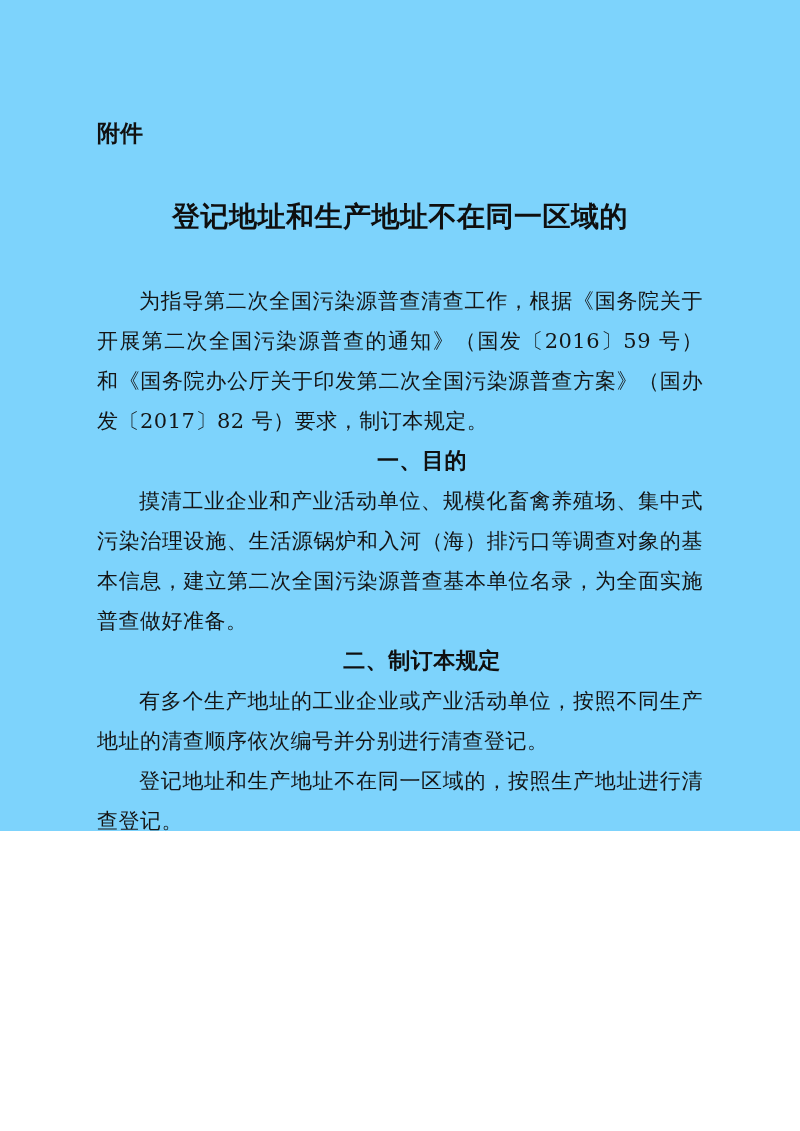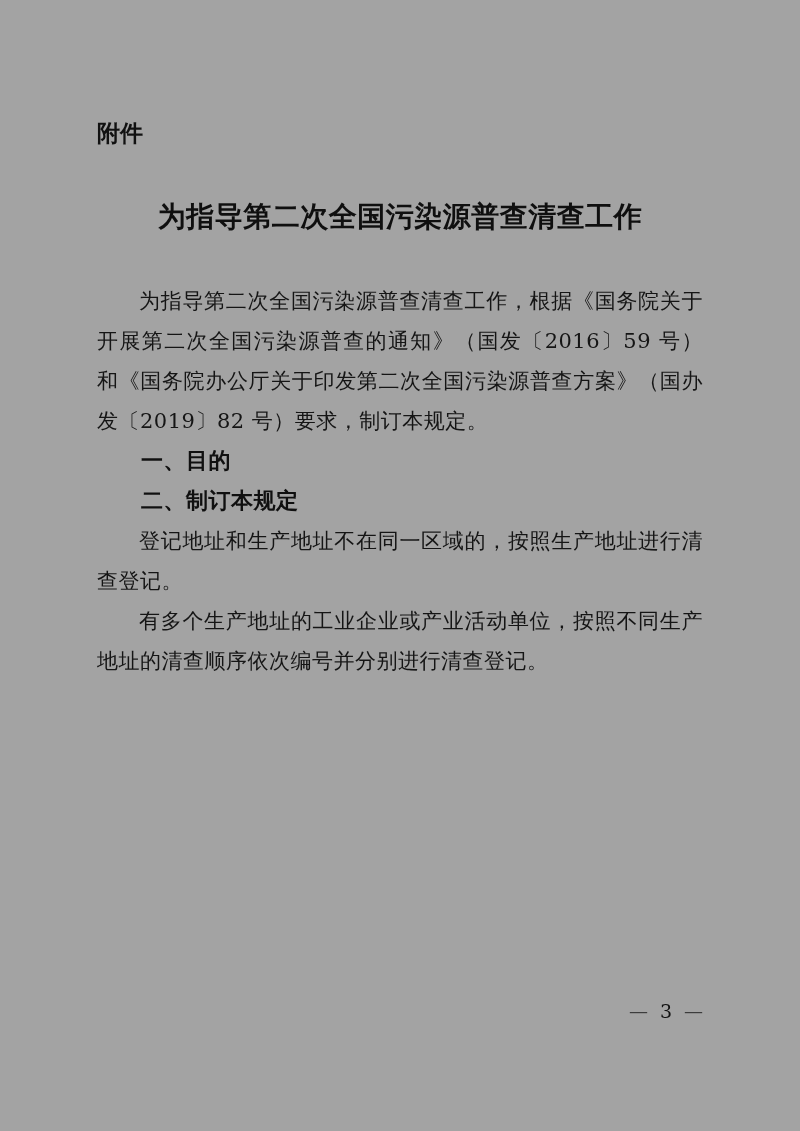--- a/index.html
+++ b/index.html
@@ -3,23 +3,23 @@
 <meta charset="utf-8">
 <style>
   html, body {
     margin: 0;
     padding: 0;
     background: #ffffff;
   }
   .page {
     position: relative;
     width: 800px;
-    height: 1131px;
+    height: 831px;
     margin: 0 auto;
-    background: #a3a3a3;
+    background: #7dd3fc;
     color: #1a1a1a;
     overflow: hidden;
     box-sizing: border-box;
   }
   .attachment-label {
     margin: 118px 97px 0 97px;
     font-family: "DejaVu Sans", "Liberation Sans", sans-serif;
     font-weight: bold;
     font-size: 23px;
     line-height: 30px;
@@ -51,20 +51,21 @@
   }
   .section-heading {
     margin: 0;
     text-indent: 2em;
     font-family: "DejaVu Sans", "Liberation Sans", sans-serif;
     font-weight: bold;
     font-size: 22px;
     line-height: 40px;
     color: #101010;
     letter-spacing: 0.5px;
+    text-align: center;
   }
   .page-footer {
     position: absolute;
     top: 998px;
     right: 97px;
     font-family: "DejaVu Serif", "Liberation Serif", serif;
     font-size: 19px;
     line-height: 26px;
     color: #222222;
     display: flex;
@@ -79,35 +80,36 @@
     color: #111111;
   }
 </style>
 </head>
 <body>
 
 <div class="page">
 
   <div class="attachment-label">附件</div>
 
-  <h1 class="doc-title">为指导第二次全国污染源普查清查工作</h1>
+  <h1 class="doc-title">登记地址和生产地址不在同一区域的</h1>
 
   <div class="content">
 
-    <p>为指导第二次全国污染源普查清查工作，根据《国务院关于开展第二次全国污染源普查的通知》（国发〔2016〕59 号）和《国务院办公厅关于印发第二次全国污染源普查方案》（国办发〔2019〕82 号）要求，制订本规定。</p>
+    <p>为指导第二次全国污染源普查清查工作，根据《国务院关于开展第二次全国污染源普查的通知》（国发〔2016〕59 号）和《国务院办公厅关于印发第二次全国污染源普查方案》（国办发〔2017〕82 号）要求，制订本规定。</p>
 
     <h2 class="section-heading">一、目的</h2>
 
+    <p>摸清工业企业和产业活动单位、规模化畜禽养殖场、集中式污染治理设施、生活源锅炉和入河（海）排污口等调查对象的基本信息，建立第二次全国污染源普查基本单位名录，为全面实施普查做好准备。</p>
 
     <h2 class="section-heading">二、制订本规定</h2>
 
 
+    <p>有多个生产地址的工业企业或产业活动单位，按照不同生产地址的清查顺序依次编号并分别进行清查登记。</p>
+
     <p>登记地址和生产地址不在同一区域的，按照生产地址进行清查登记。</p>
-
-    <p>有多个生产地址的工业企业或产业活动单位，按照不同生产地址的清查顺序依次编号并分别进行清查登记。</p>
 
   </div>
 
   <div class="page-footer">
     <span class="dash">—</span>
     <span class="num">3</span>
     <span class="dash">—</span>
   </div>
 
 </div>

